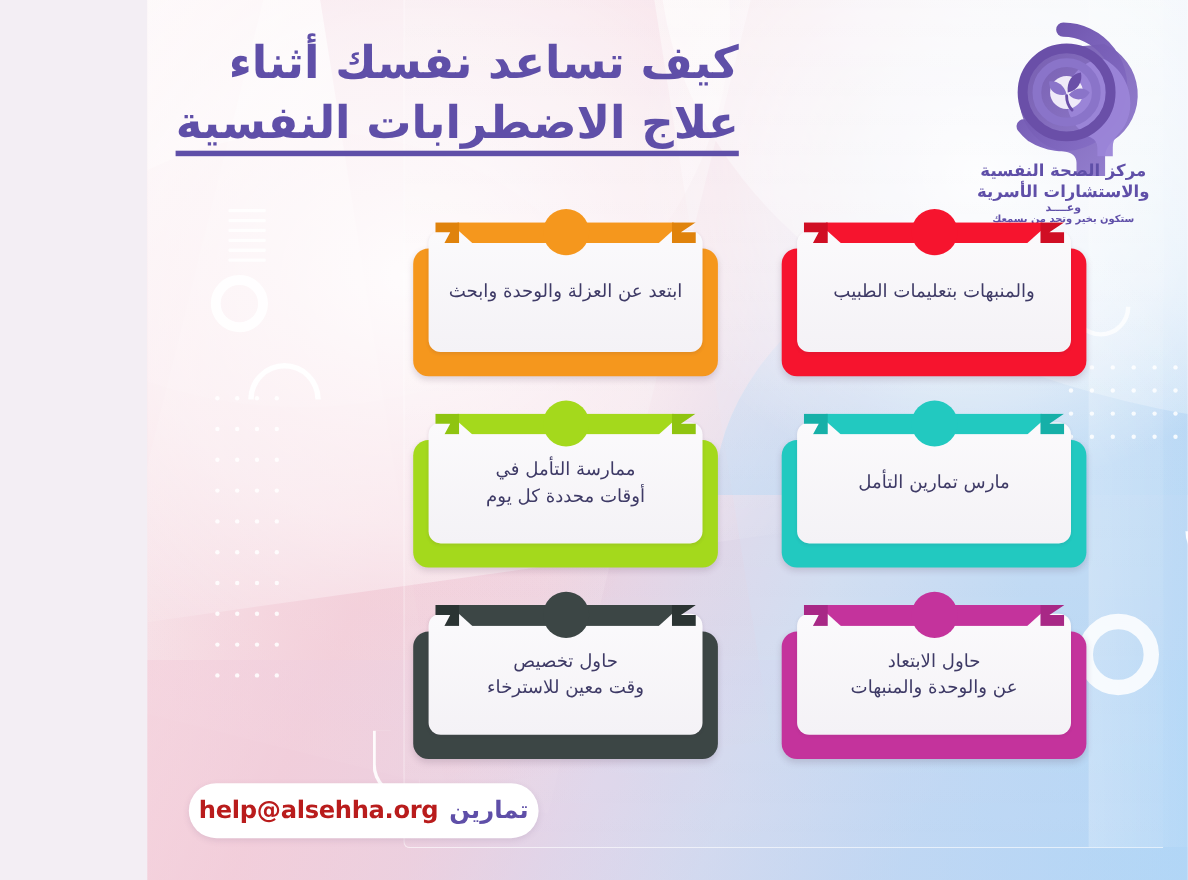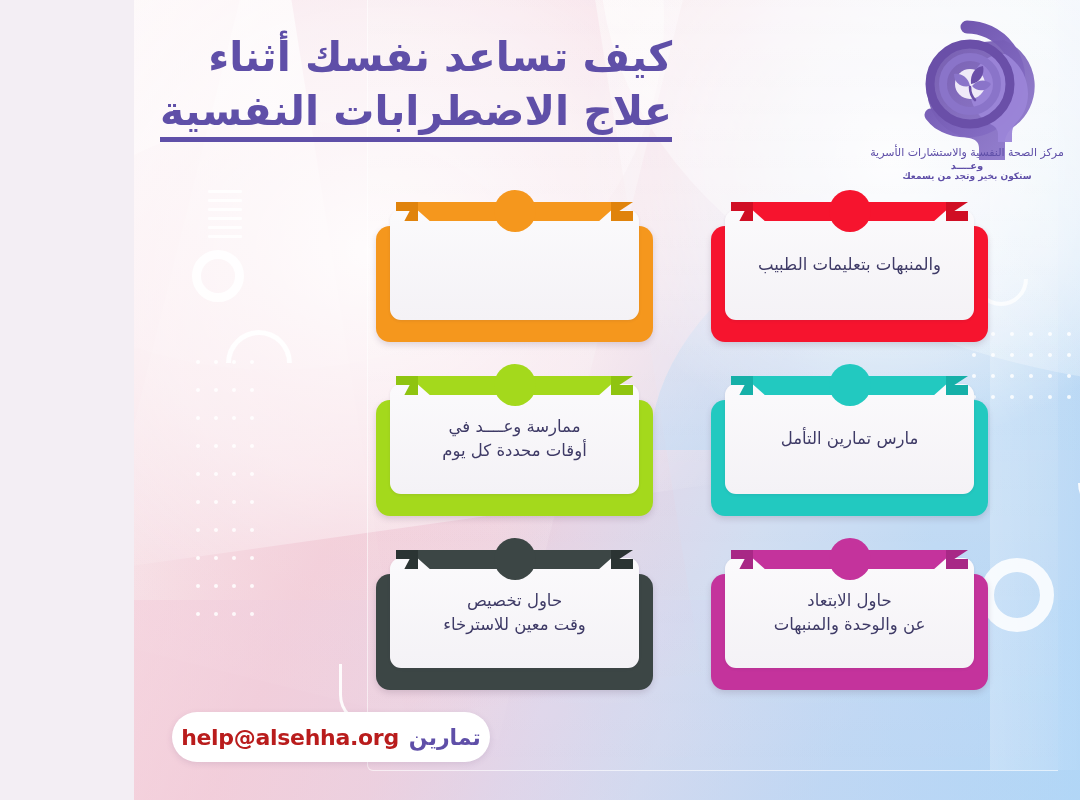--- a/index.html
+++ b/index.html
@@ -106,21 +106,21 @@
   }
   .title-l2-wrap{text-align:right;}
 
   
   .logo{position:absolute;right:18px;top:12px;width:190px;height:190px;}
   .logo svg{display:block;}
   .logo-text{
     position:absolute;right:14px;top:146px;width:198px;text-align:center;
     direction:rtl;color:#5f4fa8;
   }
-  .logo-t1{font-size:11px;font-weight:normal;line-height:1.25;letter-spacing:-.2px;}
+  .logo-t1{font-size:15px;font-weight:bold;line-height:1.25;letter-spacing:-.2px;}
   .logo-t2{font-size:10px;font-weight:bold;line-height:1.15;letter-spacing:5px;}
   .logo-t3{font-size:9px;font-weight:bold;line-height:1.25;letter-spacing:-.2px;}
 
   
   .grid{
     position:absolute;left:238px;top:190px;width:620px;height:510px;
     display:grid;grid-template-columns:285px 285px;grid-template-rows:152px 152px 152px;
     column-gap:50px;row-gap:22px;direction:rtl;
   }
   .card{position:relative;width:285px;height:152px;}
@@ -360,20 +360,21 @@
         <div class="tail-l" style="background:#d00e24"></div>
         <div class="tail-r" style="background:#d00e24"></div>
       </div>
       <div class="knob" style="background:#f6142e"></div>
     </div>
 
     <div class="card">
       <div class="bracket" style="background:#f5971d"></div>
       <div class="panel">
         <div class="label">
+          <div>ابتعد عن العزلة والوحدة وابحث</div>
         </div>
       </div>
       <div class="ribbon">
         <div class="bar" style="background:#f5971d"></div>
         <div class="tail-l" style="background:#e0830c"></div>
         <div class="tail-r" style="background:#e0830c"></div>
       </div>
       <div class="knob" style="background:#f5971d"></div>
     </div>
 
@@ -389,21 +390,21 @@
         <div class="tail-l" style="background:#16b0a8"></div>
         <div class="tail-r" style="background:#16b0a8"></div>
       </div>
       <div class="knob" style="background:#22c9c0"></div>
     </div>
 
     <div class="card">
       <div class="bracket" style="background:#a4d91c"></div>
       <div class="panel">
         <div class="label">
-          <div>ممارسة وعــــد في</div>
+          <div>ممارسة التأمل في</div>
           <div>أوقات محددة كل يوم</div>
         </div>
       </div>
       <div class="ribbon">
         <div class="bar" style="background:#a4d91c"></div>
         <div class="tail-l" style="background:#8fc410"></div>
         <div class="tail-r" style="background:#8fc410"></div>
       </div>
       <div class="knob" style="background:#a4d91c"></div>
     </div>

